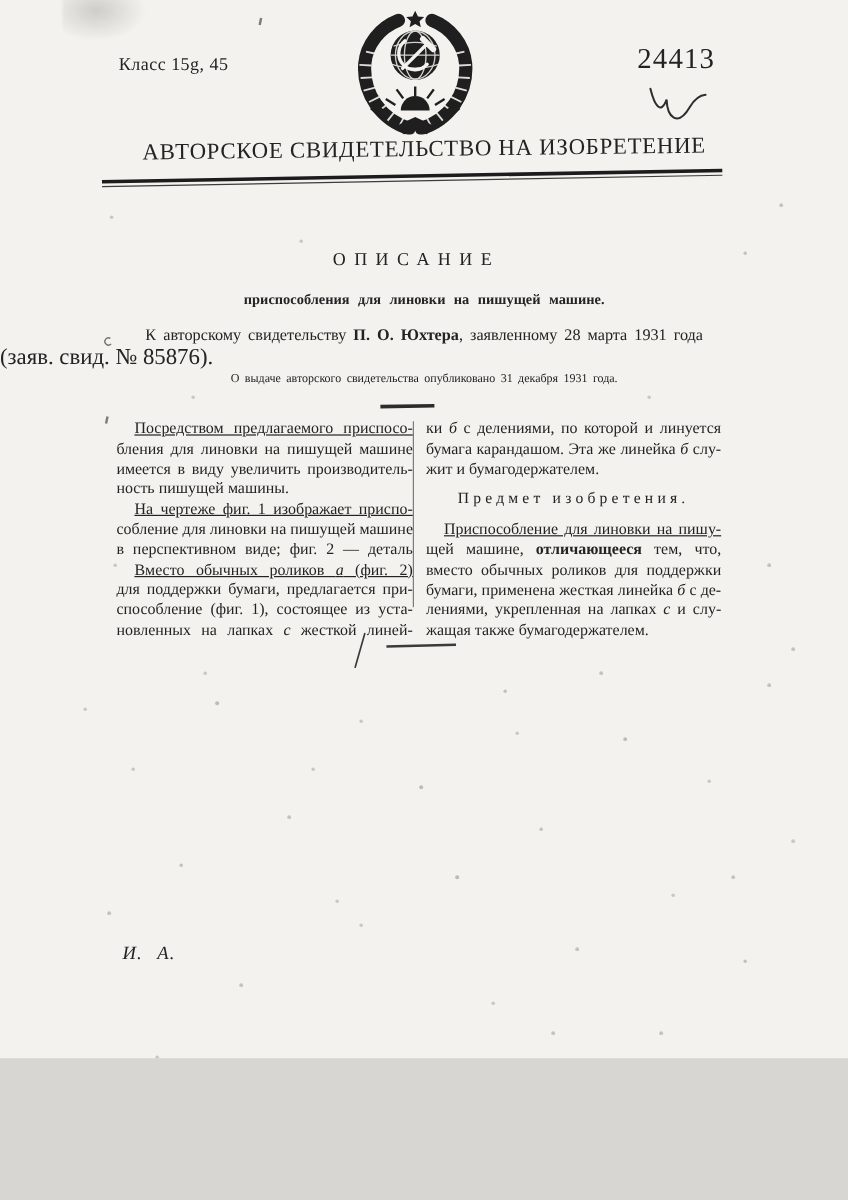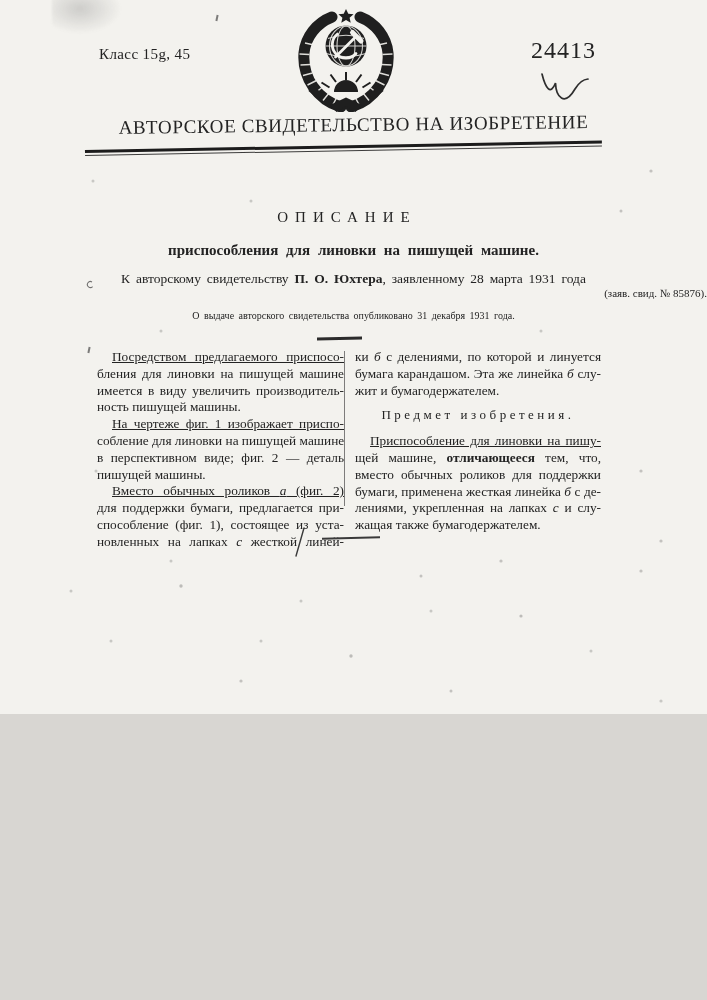--- a/index.html
+++ b/index.html
@@ -1,39 +1,39 @@
 <!DOCTYPE html>
 <html><head>
 <meta charset="utf-8">
 <style>
   html,body{margin:0;padding:0;background:#d8d6d2;}
   .page{
-    position:relative;width:707px;height:714px;margin:0 auto;
+    position:relative;width:707px;height:882px;margin:0 auto;
     background:#f3f2ee;color:#232323;overflow:hidden;
     font-family:"Liberation Serif","DejaVu Serif",serif;
   }
   .abs{position:absolute;}
   
   .class-label{left:99px;top:46px;font-size:15px;letter-spacing:.4px;}
   .patent-number{left:531px;top:37px;font-size:24px;letter-spacing:1px;}
   .emblem{left:289px;top:8px;width:114px;height:104px;}
   .hand-mark{left:536px;top:66px;}
   .doc-title{
     left:0;right:0;top:114px;text-align:center;
     font-size:19px;letter-spacing:.6px;white-space:nowrap;
     transform:rotate(-.7deg);
   }
   .double-rule{left:85px;top:150px;width:517px;transform:rotate(-1.05deg);transform-origin:left center;}
   .double-rule .thick{height:3px;background:#1c1c1c;}
   .double-rule .thin{height:1px;background:#1c1c1c;opacity:.85;margin-top:2px;}
   
   .section-title{left:0;right:13px;top:209px;text-align:center;font-size:15px;letter-spacing:7px;}
-  .subject-line{left:0;right:0;top:242px;text-align:center;font-size:15px;font-weight:bold;word-spacing:4px;}
+  .subject-line{left:0;right:0;top:242px;text-align:center;font-size:12px;font-weight:bold;word-spacing:4px;}
   .byline{left:0;right:0;top:270px;text-align:center;font-size:13.5px;word-spacing:2.5px;line-height:17px;}
-  .application-line{left:0;right:0;top:287px;text-align:right;font-size:11px;}
+  .application-line{left:0;right:0;top:287px;text-align:left;font-size:19px;}
   .publication-line{left:0;right:0;top:310px;text-align:center;font-size:10px;word-spacing:2px;}
   .short-rule{left:317px;top:337px;width:45px;height:2.5px;background:#2b2b2b;transform:rotate(-1deg);}
   
   .col{line-height:16.8px;font-size:13.3px;}
   .col-left{left:97px;top:349px;width:247px;}
   .col-right{left:355px;top:349px;width:246px;}
   .col-divider{left:344px;top:351px;width:1px;height:155px;background:#4a4a4a;opacity:.7;}
   .col-line{text-align:justify;text-align-last:justify;white-space:nowrap;}
   .col-line.end{text-align-last:left;}
   .col-line.indent{text-indent:15px;text-decoration:underline;}
@@ -145,21 +145,20 @@
   <div class="abs short-rule"></div>
 
   <div class="abs col col-left">
       <div class="col-line indent">Посредством предлагаемого приспосо-</div>
       <div class="col-line">бления для линовки на пишущей машине</div>
       <div class="col-line">имеется в виду увеличить производитель-</div>
       <div class="col-line end">ность пишущей машины.</div>
       <div class="col-line indent">На чертеже фиг. 1 изображает приспо-</div>
       <div class="col-line">собление для линовки на пишущей машине</div>
       <div class="col-line">в перспективном виде; фиг. 2 — деталь</div>
-      <div class="col-line end">пишущей машины.</div>
       <div class="col-line indent">Вместо обычных роликов <i>а</i> (фиг. 2)</div>
       <div class="col-line">для поддержки бумаги, предлагается при-</div>
       <div class="col-line">способление (фиг. 1), состоящее из уста-</div>
       <div class="col-line">новленных на лапках <i>с</i> жесткой линей-</div>
     </div>
   <div class="abs col-divider"></div>
   <div class="abs col col-right">
     <div>
         <div class="col-line">ки <i>б</i> с делениями, по которой и линуется</div>
         <div class="col-line">бумага карандашом. Эта же линейка <i>б</i> слу-</div>

